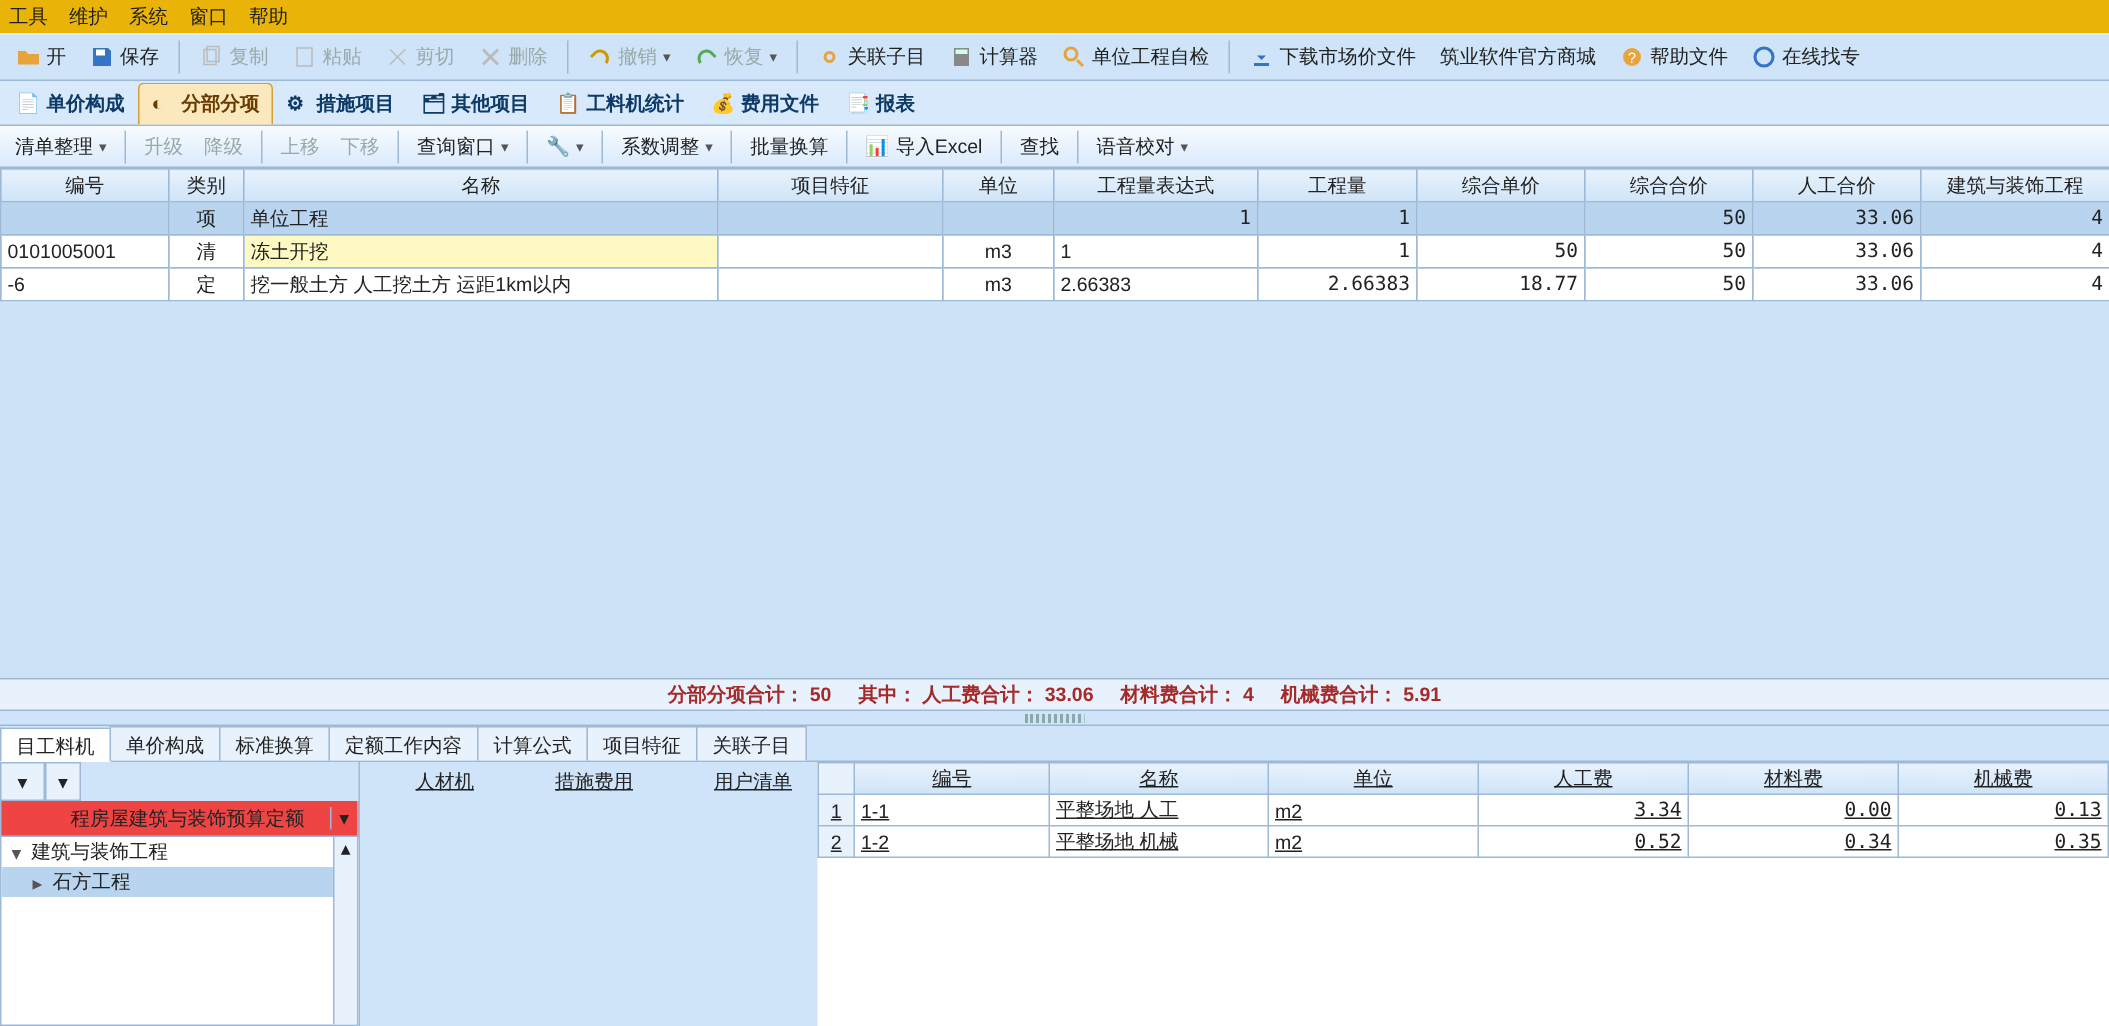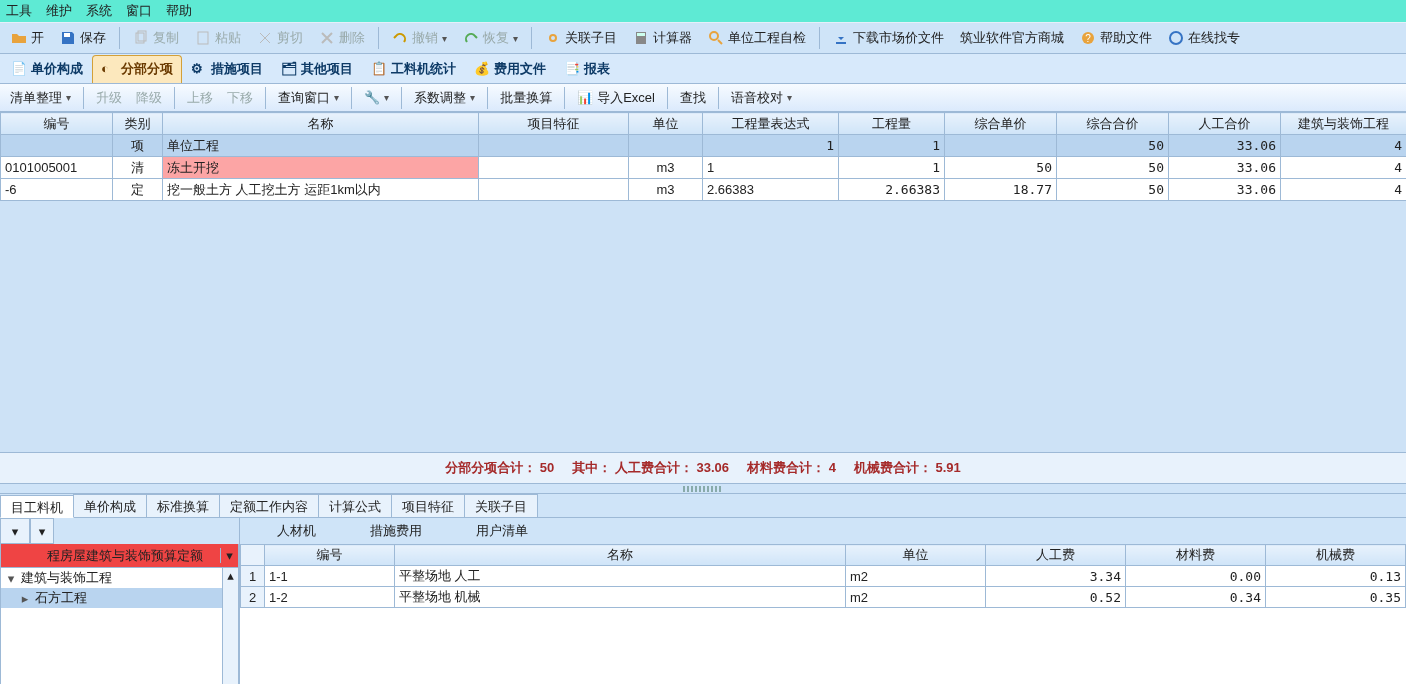--- a/index.html
+++ b/index.html
@@ -1,19 +1,19 @@
 <!DOCTYPE html>
 <html><head>
 <meta charset="utf-8">
 <style>
   * { box-sizing: border-box; margin: 0; padding: 0; font-family: "Microsoft YaHei", SimSun, Arial, sans-serif; }
   html, body { width: 1406px; height: 684px; overflow: hidden; background: #c9e0f7; font-size: 13px; color: #222; }
 
   
-  .menu-bar { display: flex; align-items: center; height: 22px; background: #5eead4; padding: 2px 6px; gap: 14px; }
+  .menu-bar { display: flex; align-items: center; height: 22px; background: #eab308; padding: 2px 6px; gap: 14px; }
   .menu-bar span { cursor: default; }
 
   
   .toolbar { display: flex; align-items: center; height: 32px; background: #cfe4f8; border-top: 1px solid #e6f0fa; border-bottom: 1px solid #9db9d6; padding: 0 4px; gap: 2px; }
   .tbtn { display: inline-flex; align-items: center; height: 26px; padding: 0 6px; gap: 4px; border: 1px solid transparent; border-radius: 3px; color: #222; }
   .tbtn.disabled { color: #9aa; }
   .sep { width: 1px; height: 22px; background: #9db9d6; margin: 0 4px; }
   .ico { width: 16px; height: 16px; display: inline-block; }
 
   
@@ -30,26 +30,26 @@
 
   
   .grid-wrap { height: 340px; background: #cde2f6; overflow: hidden; }
   table.grid { border-collapse: collapse; width: 100%; table-layout: fixed; }
   .grid th, .grid td { border: 1px solid #9db9d6; height: 22px; padding: 1px 4px; font-size: 13px; white-space: nowrap; overflow: hidden; text-align: left; }
   .grid th { background: linear-gradient(#e8f2fc,#cfe4f8); font-weight: normal; text-align: center; }
   .grid td.num { text-align: right; font-family: Consolas, monospace; }
   .grid td.ctr { text-align: center; }
   tr.r0 td { background: #b9d4ef; }
   tr.r1 td { background: #fff; }
-  tr.r1 td.sel { background: #fca5a5; }
+  tr.r1 td.sel { background: #fef9c3; }
   tr.r2 td { background: #fff; }
   .grid-fill { height: 274px; background: #cde2f6; }
 
   
-  .summary { height: 32px; background: #e8f2fc; border-top: 1px solid #9db9d6; border-bottom: 1px solid #9db9d6; display: flex; align-items: center; justify-content: center; gap: 18px; color: #a52a2a; font-weight: bold; font-size: 13px; }
+  .summary { height: 22px; background: #e8f2fc; border-top: 1px solid #9db9d6; border-bottom: 1px solid #9db9d6; display: flex; align-items: center; justify-content: center; gap: 18px; color: #a52a2a; font-weight: bold; font-size: 13px; }
 
   
   .split { height: 10px; background: #cfe4f8; border-bottom: 1px solid #9db9d6; position: relative; }
   .split .grip { position: absolute; left: 50%; top: 2px; width: 40px; height: 6px; transform: translateX(-50%); background: repeating-linear-gradient(90deg,#8aa 0 2px,transparent 2px 4px); }
 
   
   .bottom-tabs { display: flex; height: 24px; background: #cfe4f8; border-bottom: 1px solid #9db9d6; }
   .btab { padding: 3px 10px; border: 1px solid #9db9d6; border-bottom: none; background: #e8f2fc; margin-right: -1px; font-size: 13px; }
   .btab.active { background: #fff; border-bottom: 1px solid #fff; position: relative; top: 1px; }
 
@@ -62,21 +62,21 @@
   .bleft-row1 .mini2 { width: 24px; border: 1px solid #9db9d6; display:flex;align-items:center;justify-content:center;background:#e8f2fc;}
   .bleft-row2 { height: 24px; display:flex; align-items:center; border:1px solid #9db9d6; border-top:none; background:#ef4444;padding-left:42px;}
   .bleft-row2 span { flex:1; padding-left:4px; }
   .bleft-row2 .ddb { width:18px; text-align:center; border-left:1px solid #9db9d6;}
   .bleft-row3 { height: 22px; border:1px solid #9db9d6; border-top:none; background:#e8f2fc; display:flex; align-items:center; padding-left:4px;}
   .tree { flex:1; background:#fff; border:1px solid #9db9d6; border-top:none; overflow:hidden;}
   .tree-item { height:20px; display:flex; align-items:center; padding:0 4px; gap:4px;}
   .tree-item .exp { width:12px; text-align:center; color:#555;}
   .tree-item.sel { background:#b9d4ef;}
 
-  .bright { flex:1; display:flex; flex-direction:column;}
+  .bright { flex:1; display:flex; flex-direction:row;text-decoration:underline;}
   .bright-top { height:26px; display:flex; align-items:center; gap: 0; background:#cfe4f8;}
   .cat-btn { height:24px; padding:0 16px; display:inline-flex; align-items:center; border:1px solid transparent; margin-left:20px;}
   .info-label { height:24px; padding: 4px 10px; background:#e8f2fc; border:1px solid #9db9d6; border-bottom:none; margin-left:10px; font-size:13px;}
   .bright-grid { flex:1; background:#fff;}
   table.bg { border-collapse: collapse; width:100%; table-layout: fixed;}
   .bg th, .bg td { border:1px solid #9db9d6; height:20px; font-size:13px; padding:1px 4px;}
   .bg th { background: linear-gradient(#e8f2fc,#cfe4f8); font-weight:normal; text-align:center;}
   .bg td.num { text-align:right; font-family: Consolas, monospace;}
   .bg .rh { width:24px; background:#e8f2fc; text-align:center;}
 

